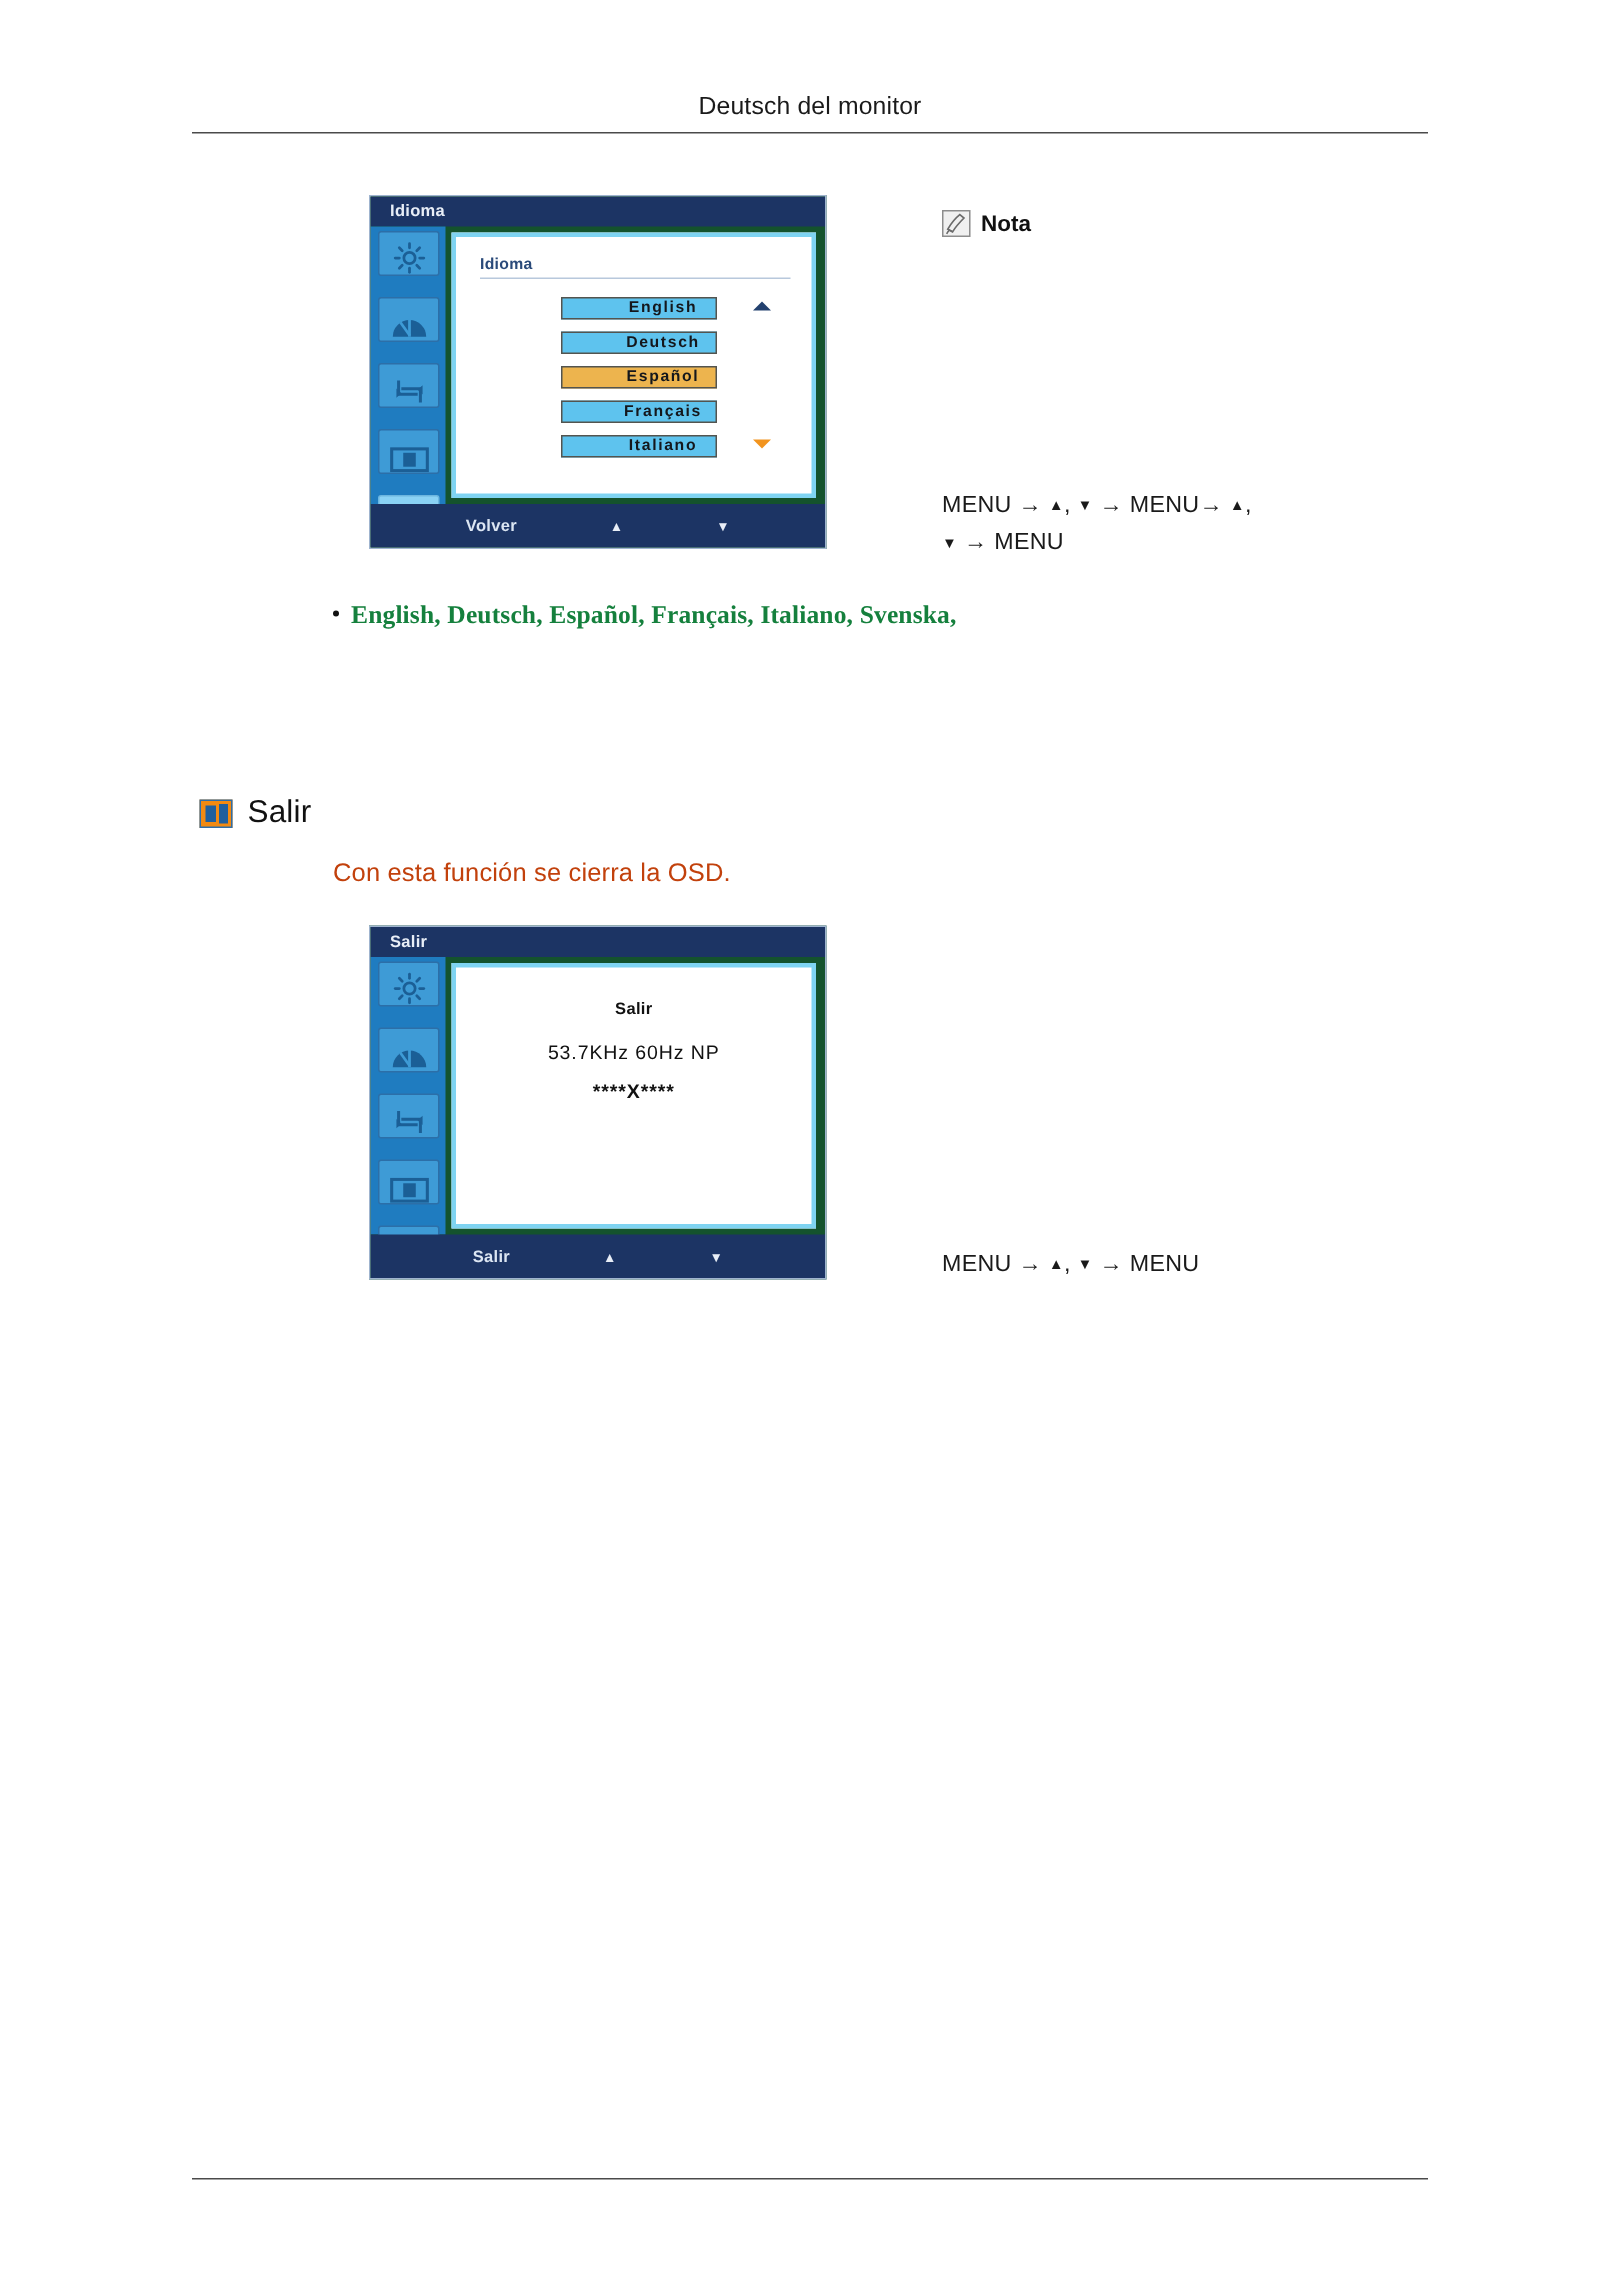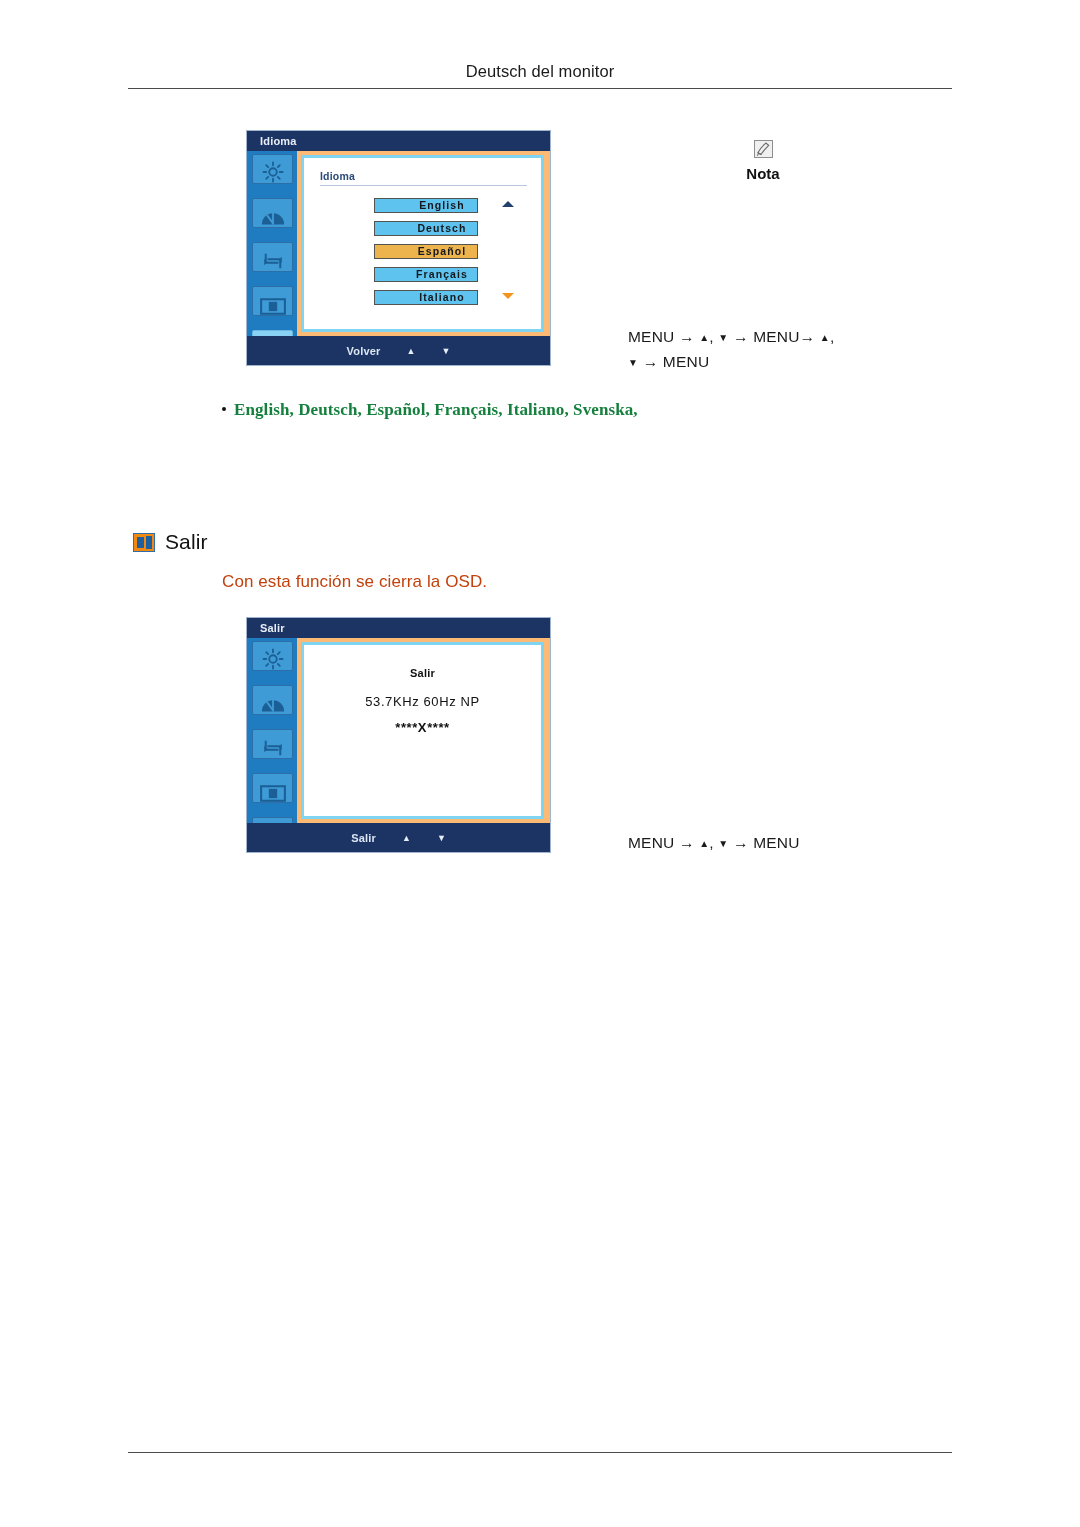--- a/index.html
+++ b/index.html
@@ -36,21 +36,21 @@
     top: 1452px; left: 128px; width: 824px;
     height: 0;
     border-top: 1.6px solid #4a4a4a;
   }
 
   
   .osd {
     position: absolute;
     width: 305px;
     height: 236px;
-    background: #fdba74;
+    background: #14532d;
     border: 1px solid #9fb4cf;
     overflow: hidden;
   }
   .osd-title {
     position: absolute;
     top: 0; left: 0; right: 0;
     height: 20px;
     background: #1c3464;
     color: #e8eef7;
     font-size: 11px;
@@ -95,20 +95,21 @@
     position: absolute;
     left: 0; right: 0; bottom: 0;
     height: 29px;
     background: #1c3464;
     color: #dce6f3;
     font-size: 11px;
     font-weight: bold;
     display: flex;
     align-items: center;
     justify-content: center;
+    gap: 36px;
   }
   .osd-footer .f-label { margin-right: 26px; letter-spacing: .2px; }
   .osd-footer .f-arrow { margin-right: 26px; font-size: 9px; color: #e8eef7; }
   .osd-footer .f-arrow:last-child { margin-right: 0; }
 
   
   .lang-head {
     position: absolute;
     top: 12px; left: 16px; right: 14px;
   }
@@ -189,21 +190,20 @@
     position: absolute;
     top: 140px;
     left: 628px;
     width: 270px;
   }
   .note-head {
     display: flex;
     align-items: center;
     gap: 7px;
     margin-bottom: 12px;
-    flex-direction: column;
   }
   .note-icon {
     width: 19px; height: 18px;
     border: 1.3px solid #8d8d8d;
     background: #f0f0f0;
     position: relative;
     flex: none;
   }
   .note-icon svg { display:block; }
   .note-title {

